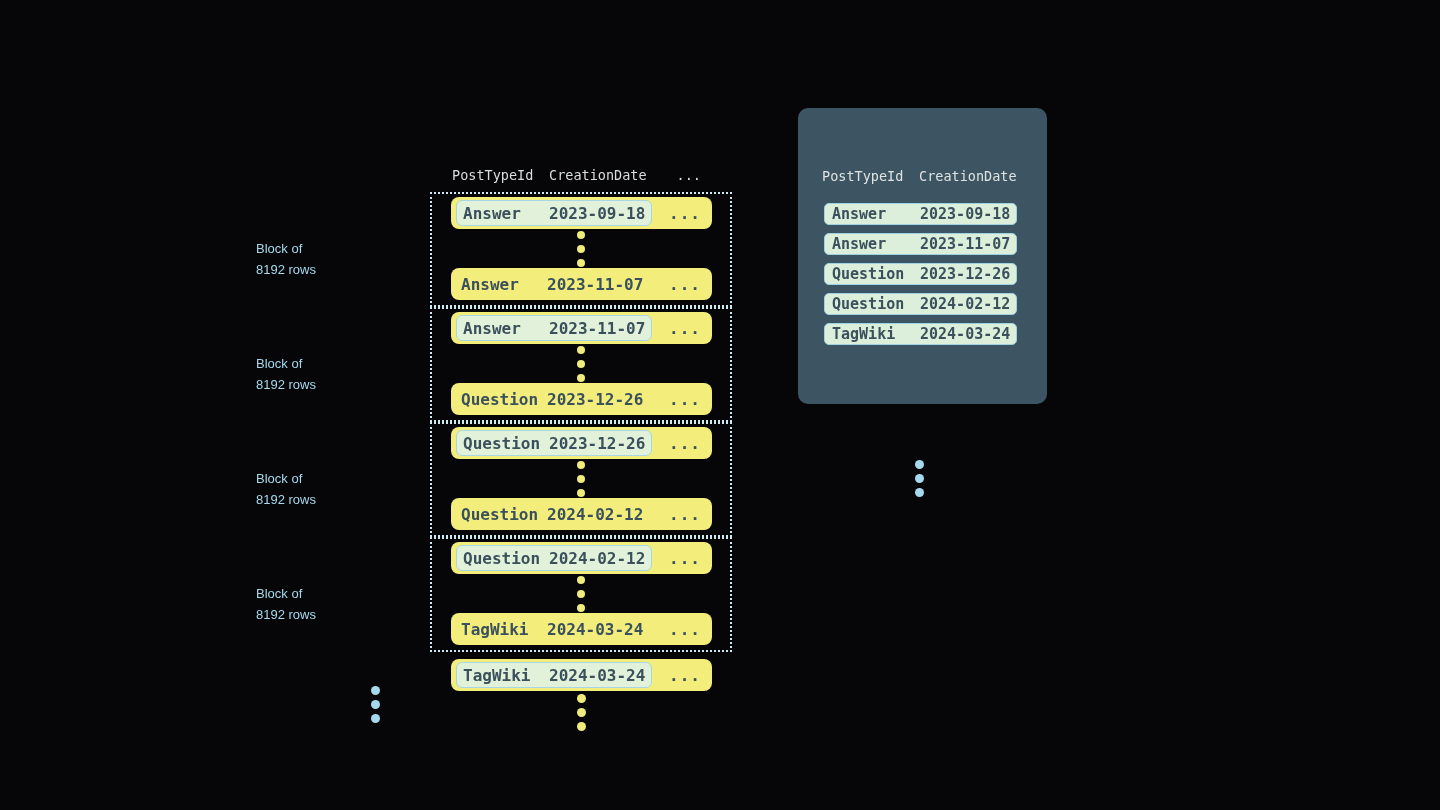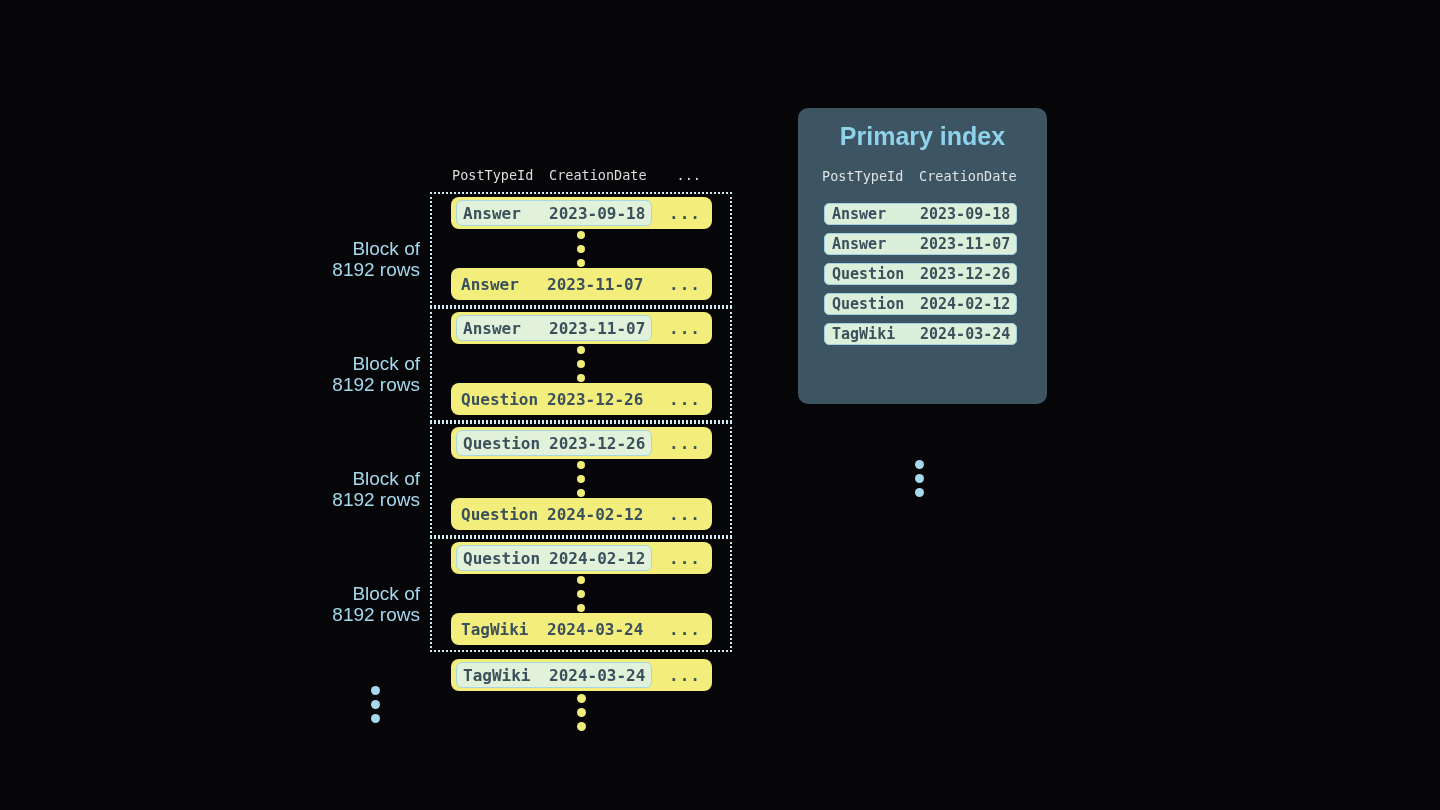--- a/index.html
+++ b/index.html
@@ -11,22 +11,22 @@
                font-size:24px;font-weight:600;color:#f0ec7a;letter-spacing:.3px;}
   .posts-header{position:absolute;left:452px;top:167px;width:249px;display:flex;
                 font-family:"DejaVu Sans Mono",monospace;font-size:13.5px;color:#dadedd;}
   .posts-header .col-type{width:97px;}
   .posts-header .col-ellipsis{margin-left:auto;}
 
   .blocks{position:absolute;left:430px;top:192px;width:302px;display:flex;flex-direction:column;}
   .block{box-sizing:border-box;height:115px;border:2px dotted #cfe9f2;
          display:flex;flex-direction:column;justify-content:space-between;
          padding:3px 0 5px 0;}
-  .block-label{position:absolute;left:240px;width:180px;text-align:right;
-               font-size:19px;line-height:21px;color:#a5d9ee;}
+  .block-label{position:absolute;left:256px;width:180px;
+               font-size:13px;line-height:21px;color:#a5d9ee;}
 
   .yrow{box-sizing:border-box;margin-left:19px;width:261px;height:32px;background:#f3ee7c;
         border-radius:8px;display:flex;align-items:center;
         font-family:"DejaVu Sans Mono",monospace;font-weight:bold;font-size:16px;color:#3a505c;}
   .yrow.plain{padding-left:10px;}
   .yrow .type{width:86px;flex:none;}
   .yrow .ellipsis{margin-left:auto;padding-right:11px;letter-spacing:1px;}
   .hl-box{box-sizing:border-box;margin-left:5px;width:196px;height:26px;background:#e2f1da;
           border:1.5px solid #a5d7e5;border-radius:6px;display:flex;align-items:center;
           padding-left:6px;}
@@ -182,21 +182,20 @@
       <span class="dot"></span>
       <span class="dot"></span>
   </div>
   <div class="loose-dots yellow" style="left:577px;top:694px;">
     <span class="dot"></span>
       <span class="dot"></span>
       <span class="dot"></span>
   </div>
 
   <div class="index-panel">
-    <div class="index-title">Primary index</div>
     <div class="index-header">
       <span class="col-type">PostTypeId</span>
       <span class="col-date">CreationDate</span>
     </div>
     <div class="index-rows" id="index-rows">
         <div class="irow">
           <span class="type">Answer</span>
           <span class="date">2023-09-18</span>
         </div>
         <div class="irow">

